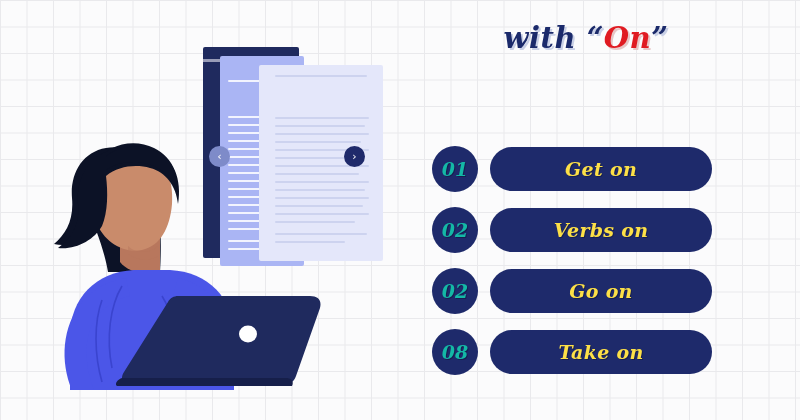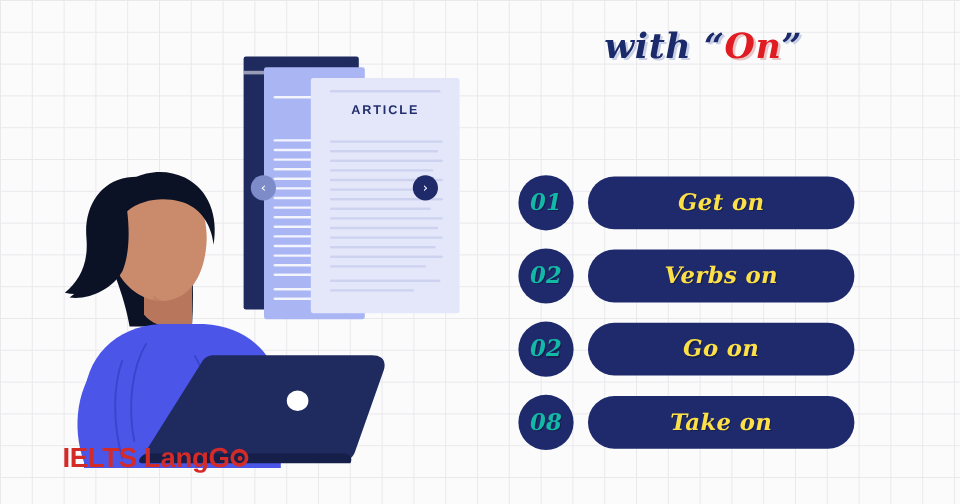--- a/index.html
+++ b/index.html
@@ -181,21 +181,20 @@
       <div class="lbar" style="left:8px;  top:140px; width:54px;"></div>
       <div class="lbar" style="left:8px;  top:148px; width:66px;"></div>
       <div class="lbar" style="left:8px;  top:156px; width:62px;"></div>
       <div class="lbar" style="left:8px;  top:164px; width:66px;"></div>
       <div class="lbar" style="left:8px;  top:172px; width:48px;"></div>
       <div class="lbar" style="left:8px;  top:184px; width:62px;"></div>
       <div class="lbar" style="left:8px;  top:192px; width:52px;"></div>
     </div>
 
     <div class="doc-front">
-      <div class="art-title">ARTICLE</div>
       <div class="fbar" style="left:16px; top:10px; width:92px;"></div>
       <div class="fbar" style="left:16px; top:52px; width:94px;"></div>
       <div class="fbar" style="left:16px; top:60px; width:90px;"></div>
       <div class="fbar" style="left:16px; top:68px; width:94px;"></div>
       <div class="fbar" style="left:16px; top:76px; width:86px;"></div>
       <div class="fbar" style="left:16px; top:84px; width:94px;"></div>
       <div class="fbar" style="left:16px; top:92px; width:90px;"></div>
       <div class="fbar" style="left:16px; top:100px; width:94px;"></div>
       <div class="fbar" style="left:16px; top:108px; width:84px;"></div>
       <div class="fbar" style="left:16px; top:116px; width:94px;"></div>
@@ -237,20 +236,14 @@
       <div class="pill">Go on</div>
     </div>
 
     <div class="row">
       <div class="badge">08</div>
       <div class="pill">Take on</div>
     </div>
 
   </div>
 
-  <div class="logo">
-    <span>IELTS</span>
-    <span style="width:6px;"></span>
-    <span>LangG</span>
-    <span class="logo-ring"></span>
-  </div>
 
 </div>
 
 </body></html>

